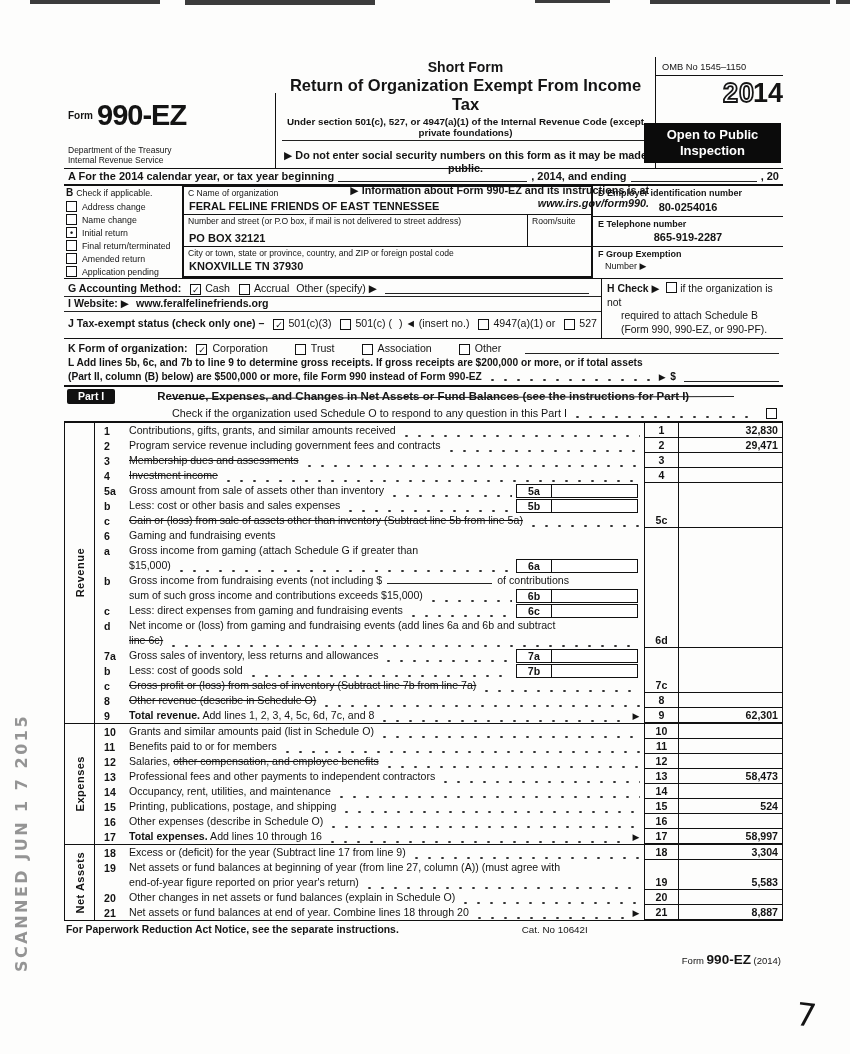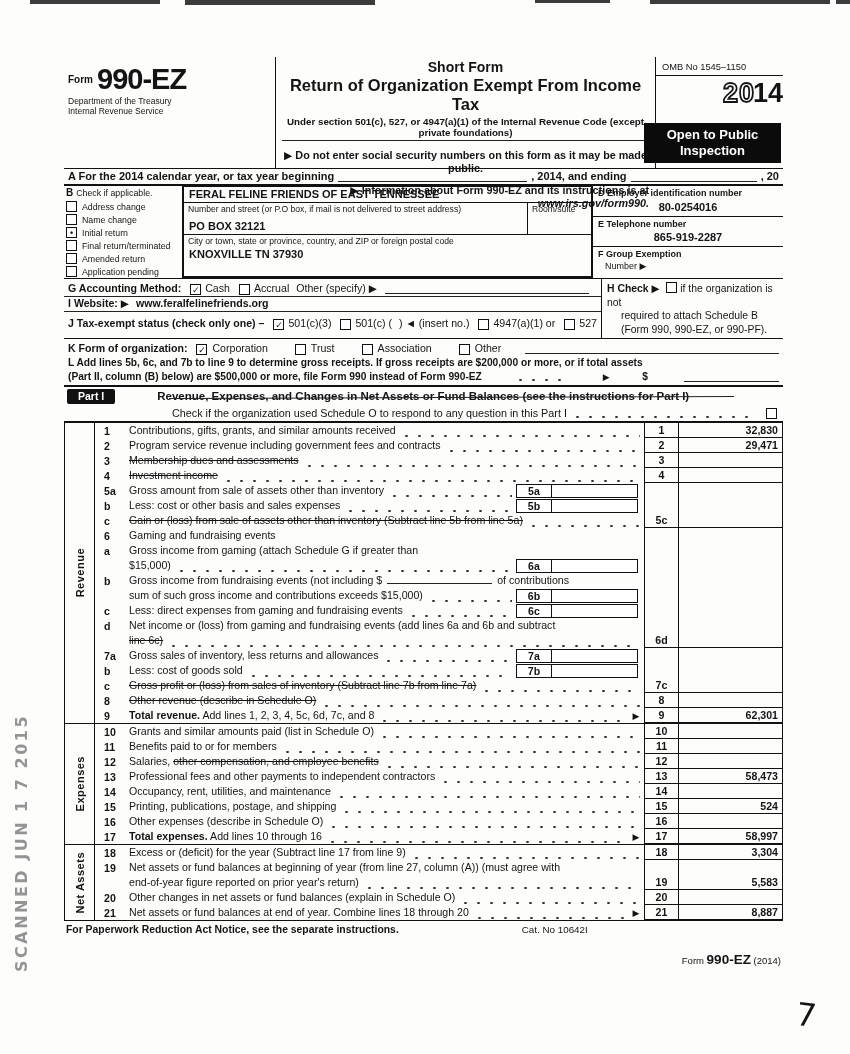--- a/index.html
+++ b/index.html
@@ -14,21 +14,21 @@
            font-family: "DejaVu Sans", sans-serif; font-size: 16px; font-weight: 600;
            letter-spacing: 2.5px; color: #8f8f8f; opacity: .95; white-space: nowrap; }
   .pagenum { position: absolute; left: 796px; top: 996px; font-size: 32px; font-weight: 500;
              transform: rotate(7deg); font-family: "DejaVu Sans", sans-serif; }
 
   .form { position: absolute; left: 64px; top: 57px; width: 719px; font-size: 11px; }
 
   
   .hdr { display: flex; height: 112px; border-bottom: 1.5px solid #111; }
   .hdr-left { width: 212px; border-right: 1.5px solid #111; display: flex; flex-direction: column;
-              padding: 6px 4px 3px 4px; }
+              justify-content: space-between; padding: 6px 4px 3px 4px; margin-top: 36px; }
   .form-word { font-size: 10px; font-weight: bold; margin-right: 4px; vertical-align: 6px; }
   .form-num { font-size: 29px; font-weight: 900; letter-spacing: -1px; }
   .hl-dept { font-size: 8.5px; line-height: 10px; }
   .hdr-center { flex: 1; text-align: center; padding: 2px 6px 0 6px; }
   .sf { font-size: 14px; font-weight: bold; }
   .ttl { font-size: 16.5px; font-weight: bold; margin-top: 1px; }
   .sub { font-size: 9.8px; font-weight: bold; border-bottom: 1px solid #222; padding-bottom: 2px; margin: 2px 0 8px 0; }
   .b1 { font-size: 10.8px; font-weight: bold; margin-top: 6px; }
   .b2 { font-size: 10.8px; font-weight: bold; margin-top: 10px; text-align: right; }
   .b2 i { font-style: italic; }
@@ -84,21 +84,21 @@
   .slabel { font-weight: bold; white-space: nowrap; }
   .inl { margin-left: 7px; white-space: nowrap; }
   .inl-s { margin-left: 4px; white-space: nowrap; }
   .cbox.inline { width: 11px; height: 11px; margin-left: 9px; position: relative; top: 1px; }
   .gl-right { width: 190px; border-left: 1.3px solid #111; padding: 2px 2px 2px 5px; font-size: 10.4px; line-height: 13.5px; }
   .gl-right .ind { padding-left: 14px; }
   .krow { display: flex; align-items: flex-end; height: 17px; padding: 0 4px 2px 4px; font-size: 10.6px; }
   .k-label { margin-left: 5px; margin-right: 18px; white-space: nowrap; }
   .krow .uline { flex: 1; margin-left: 6px; }
   .lrow1 { font-size: 10.2px; font-weight: bold; padding: 1px 4px 0 4px; height: 13px; white-space: nowrap; }
-  .lrow2 { display: flex; align-items: flex-end; font-size: 10.2px; font-weight: bold; padding: 0 4px 3px 4px; height: 16px; gap: 28px; }
+  .lrow2 { display: flex; align-items: flex-end; font-size: 10.2px; font-weight: bold; padding: 0 4px 3px 4px; height: 16px; }
   .dots { flex: 1; margin: 0 4px; height: 12px;
           background-image: radial-gradient(circle, #333 1px, transparent 1.4px);
           background-size: 13px 4px; background-repeat: repeat-x; background-position: 0 bottom; }
   .arrow { flex: none; width: 16px; text-align: center; font-size: 9px; }
   .lrow2 .uline { width: 95px; margin-left: 8px; }
 
   
   .p1bar { position: relative; display: flex; align-items: center; height: 18px; padding-left: 3px; }
   .p1tag { background: #111; color: #fff; font-weight: bold; font-size: 10.5px; padding: 1px 11px 2px 11px; border-radius: 2px; }
   .p1title { font-weight: bold; font-size: 11.5px; margin-left: 42px; white-space: nowrap; }
@@ -211,20 +211,21 @@
               <span class="cbox"></span>
               <span class="chk-label">Amended return</span>
             </div>
             <div class="chk-row">
               <span class="cbox"></span>
               <span class="chk-label">Application pending</span>
             </div>
           </div>
       </div>
       <div class="colC">
+        <div class="clabel">C  Name of organization</div>
         <div class="cval">FERAL FELINE FRIENDS OF EAST TENNESSEE</div>
         <div class="cstreet-row">
           <div class="cstreet-main">
             <div class="clabel">Number and street (or P.O  box, if mail is not delivered to street address)</div>
             <div class="cval">PO BOX 32121</div>
           </div>
           <div class="croom">Room/suite</div>
         </div>
         <div class="clabel">City or town, state or province, country, and ZIP or foreign postal code</div>
         <div class="cval last">KNOXVILLE TN 37930</div>

